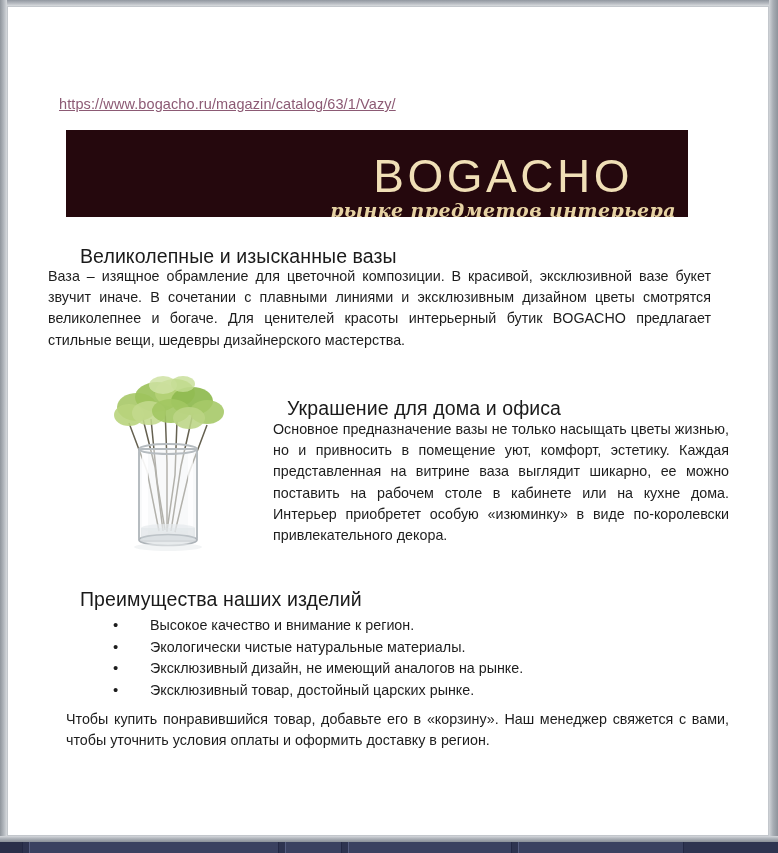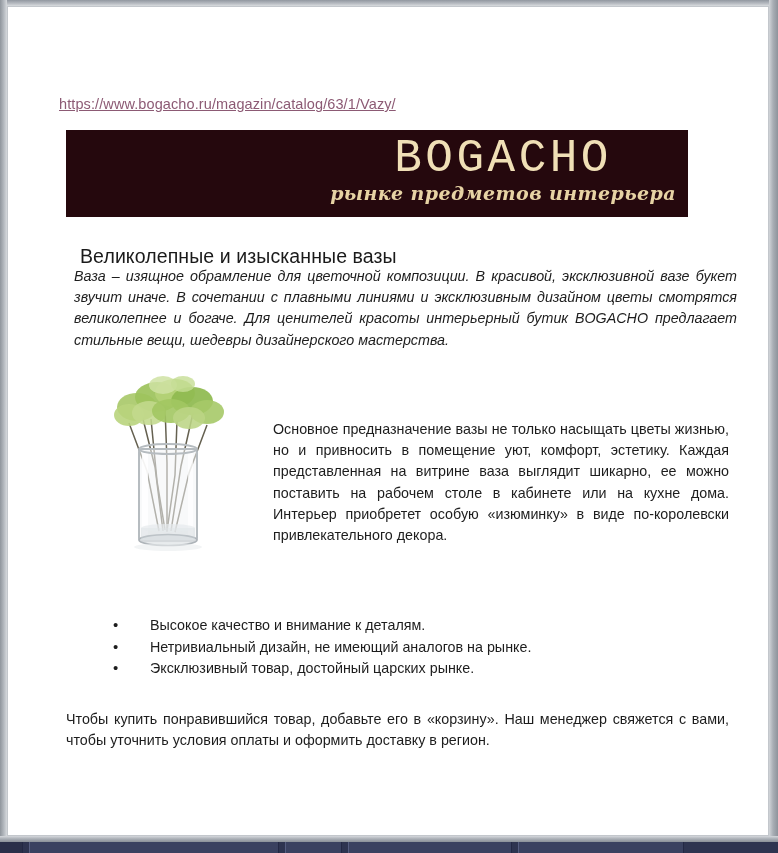--- a/index.html
+++ b/index.html
@@ -98,25 +98,26 @@
     overflow: hidden;
   }
   #banner-logo-wrap {
     position: absolute;
     right: 12px;
     top: 6px;
     text-align: center;
     line-height: 1;
   }
   #banner-logo {
-    font-family: Liberation Mono, monospace;
+    font-family: Liberation Sans, sans-serif;
     font-size: 46px;
     letter-spacing: 3.5px;
     color: #f0dfb6;
     display: block;
+    margin-top: 17px;
   }
   #banner-tagline {
     font-family: "DejaVu Serif", "Liberation Serif", serif;
     font-style: italic;
     font-weight: bold;
     font-size: 19px;
     letter-spacing: 0.4px;
     color: #e7d3a4;
     display: block;
     margin-top: 2px;
@@ -135,24 +136,23 @@
 
   p.doc-p {
     margin: 0;
     font-size: 14.3px;
     line-height: 21.2px;
     color: #1d1d1d;
     text-align: justify;
   }
   #p-intro {
     position: absolute;
-    left: 66px;
+    left: 40px;
     top: 259px;
     width: 663px;
-    font-style: italic;
   }
   #p-decor {
     position: absolute;
     left: 265px;
     top: 412px;
     width: 456px;
   }
   #p-outro {
     position: absolute;
     left: 58px;
@@ -277,27 +277,30 @@
               <ellipse cx="97" cy="78" rx="29" ry="5" fill="none" stroke="#b6bcc0" stroke-width="2"></ellipse>
               <ellipse cx="97" cy="169" rx="29" ry="5.5" fill="#dfe3e6" opacity="0.75"></ellipse>
               <ellipse cx="97" cy="169" rx="29" ry="5.5" fill="none" stroke="#aeb4b9" stroke-width="1.6"></ellipse>
               <rect x="70" y="157" width="54" height="12" fill="#cfd5d9" opacity="0.45"></rect>
               <ellipse cx="97" cy="157" rx="27" ry="4" fill="#e6eaec" opacity="0.7"></ellipse>
             </g>
             <ellipse cx="97" cy="176" rx="34" ry="4" fill="#e9ecee" opacity="0.6"></ellipse>
           </svg>
         </div>
 
+        <h2 id="h-decor" class="doc-h">Украшение для дома и офиса</h2>
 
         <p id="p-decor" class="doc-p">Основное предназначение вазы не только насыщать цветы жизнью, но и привносить в помещение уют, комфорт, эстетику. Каждая представленная на витрине ваза выглядит шикарно, ее можно поставить на рабочем столе в кабинете или на кухне дома. Интерьер приобретет особую «изюминку» в виде по-королевски привлекательного декора.</p>
 
+        <h2 id="h-adv" class="doc-h">Преимущества наших изделий</h2>
 
         <ul id="advantages-list">
-          <li>Высокое качество и внимание к деталям.</li>
-          <li>Нетривиальный дизайн, не имеющий аналогов на рынке.</li>
+          <li>Высокое качество и внимание к регион.</li>
+          <li>Экологически чистые натуральные материалы.</li>
+          <li>Эксклюзивный дизайн, не имеющий аналогов на рынке.</li>
           <li>Эксклюзивный товар, достойный царских рынке.</li>
         </ul>
 
         <p id="p-outro" class="doc-p">Чтобы купить понравившийся товар, добавьте его в «корзину». Наш менеджер свяжется с вами, чтобы уточнить условия оплаты и оформить доставку в регион.</p>
 
       </div>
     </div>
   </div>
 
   <div id="shadow-top"></div>

